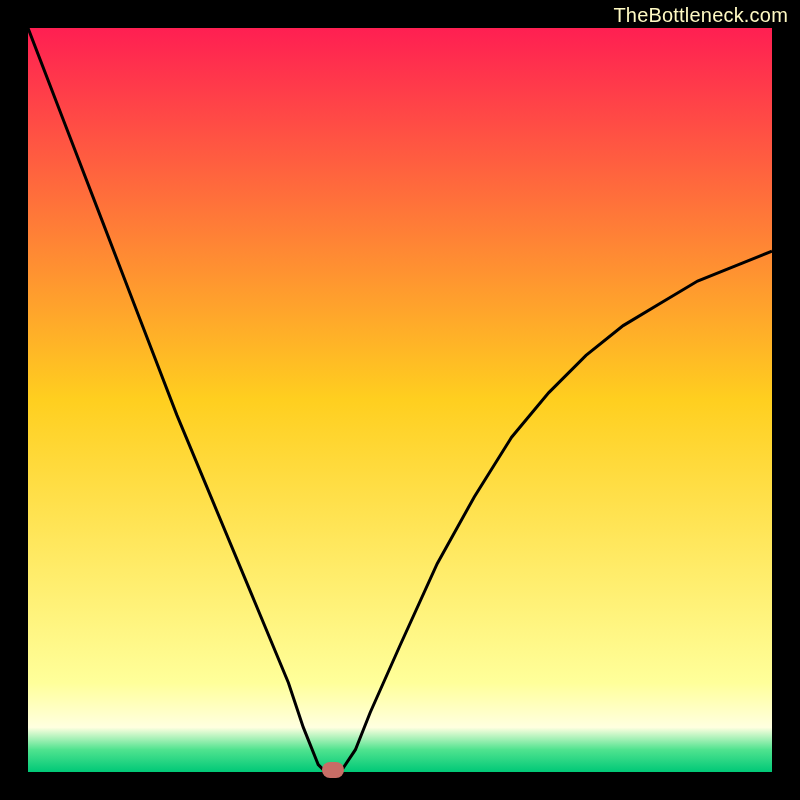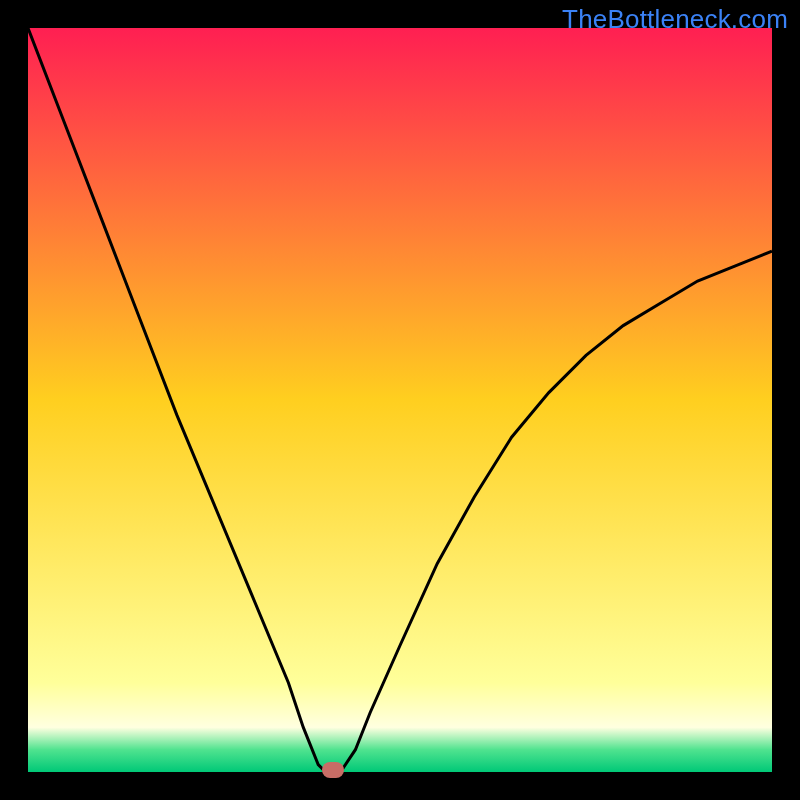--- a/index.html
+++ b/index.html
@@ -14,22 +14,22 @@
   .frame {
     position: relative;
     width: 800px;
     height: 800px;
     background: #000;
   }
   .watermark {
     position: absolute;
     top: 4px;
     right: 12px;
-    color: #3b82f6;
-    font-size: 26px;
+    color: #fef9c3;
+    font-size: 20px;
     letter-spacing: 0.2px;
     font-weight: 400;
   }
   .plot-area {
     position: absolute;
     left: 28px;
     top: 28px;
     width: 744px;
     height: 744px;
   }

